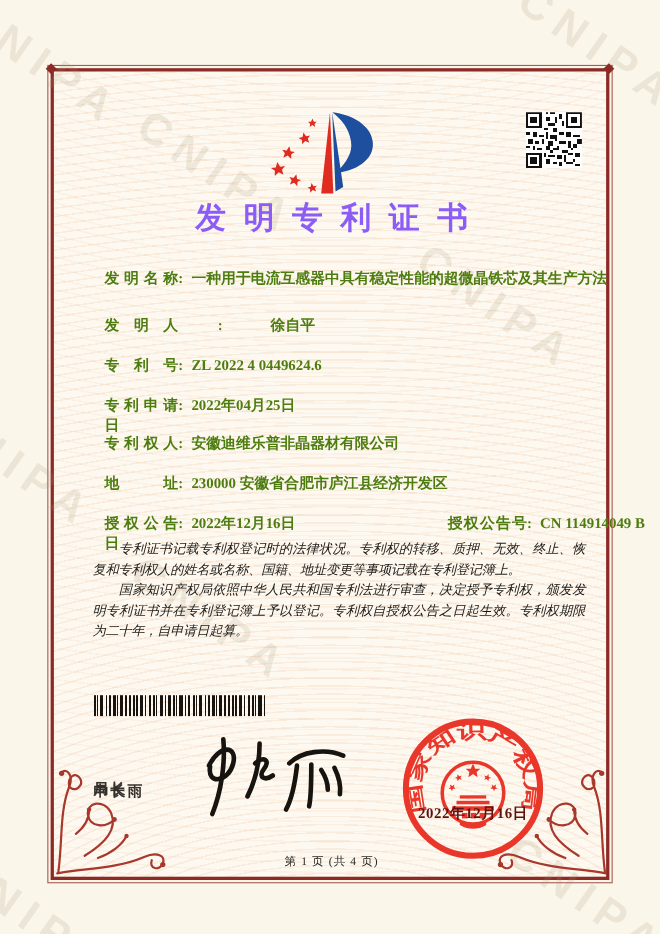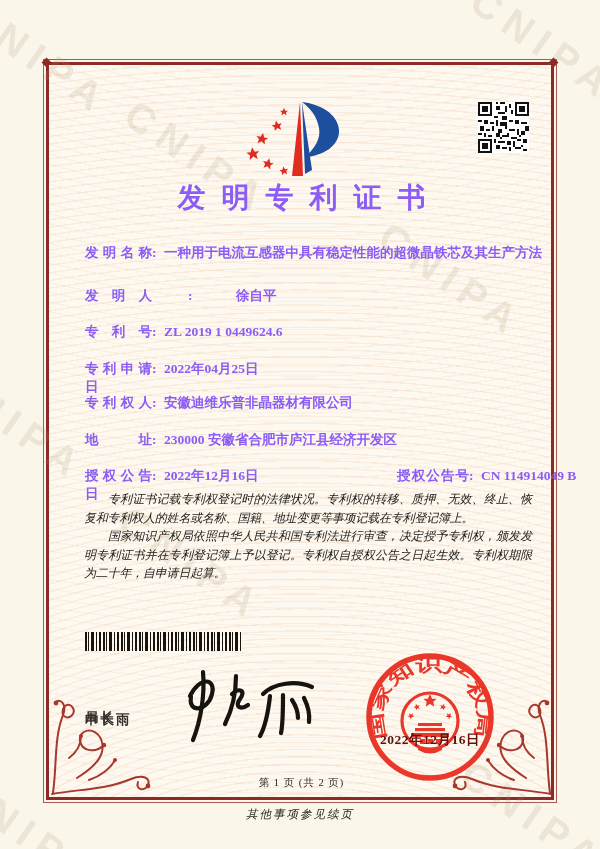--- a/index.html
+++ b/index.html
@@ -59,22 +59,22 @@
   .logo { position:absolute; left:246px; top:99px; }
   .qr { position:absolute; left:478px; top:102px; }
 
   .title {
     position:absolute; left:48px; top:179px; width:507px;
     text-align:center; font-size:28px; font-weight:bold; color:#8b5cf6;
     letter-spacing:16px; padding-left:16px;
   }
 
   
-  .frow { position:absolute; left:85px; display:flex; align-items:baseline;
-          font-size:13.5px; font-weight:600; color:#8b5cf6; }
+  .frow { position:absolute; left:95px; display:flex; align-items:baseline;
+          font-size:13.5px; font-weight:600; color:#4d7c0f; }
   .flabel { display:inline-block; width:67px; text-align:justify; text-align-last:justify; }
   .fcolon { width:8px; }
   .fvalue { margin-left:4px; white-space:nowrap;text-align:right; }
   .r1{top:244px;} .r2{top:287px;gap:36px;} .r3{top:323px;} .r4{top:360px;}
   .r5{top:394px;} .r6{top:431px;} .r7{top:467px;}
   .frow-right { position:absolute; left:312px; top:0; display:flex; align-items:baseline; }
   .frow-right .flabel { width:72px; }
 
   
   .legal {
@@ -233,21 +233,21 @@
       <span class="fvalue">一种用于电流互感器中具有稳定性能的超微晶铁芯及其生产方法</span>
     </div>
     <div class="frow r2">
       <span class="flabel">发明人</span>
         <span class="fcolon">:</span>
       <span class="fvalue">徐自平</span>
     </div>
     <div class="frow r3">
       <span class="flabel">专利号</span>
         <span class="fcolon">:</span>
-      <span class="fvalue">ZL 2019 1 0449624.6</span>
+      <span class="fvalue">ZL 2022 4 0449624.6</span>
     </div>
     <div class="frow r4">
       <span class="flabel">专利申请日</span>
         <span class="fcolon">:</span>
       <span class="fvalue">2022年04月25日</span>
     </div>
     <div class="frow r5">
       <span class="flabel">专利权人</span>
         <span class="fcolon">:</span>
       <span class="fvalue">安徽迪维乐普非晶器材有限公司</span>
@@ -349,17 +349,16 @@
       </g>
       <g fill="#a8372c">
         <circle cx="99" cy="118" r="2.4"></circle>
           <circle cx="7" cy="35" r="2.4"></circle>
         <circle cx="55" cy="77" r="2.2"></circle>
           <circle cx="66" cy="92" r="2"></circle>
           <circle cx="32" cy="68" r="2"></circle>
       </g>
     </svg>
 
-    <div class="page-num">第 1 页 (共 2 页)</div>
-    <div class="cont-note">其他事项参见续页</div>
+    <div class="page-num">第 1 页 (共 4 页)</div>
 
   </div>
 </div>
 
 </body></html>

